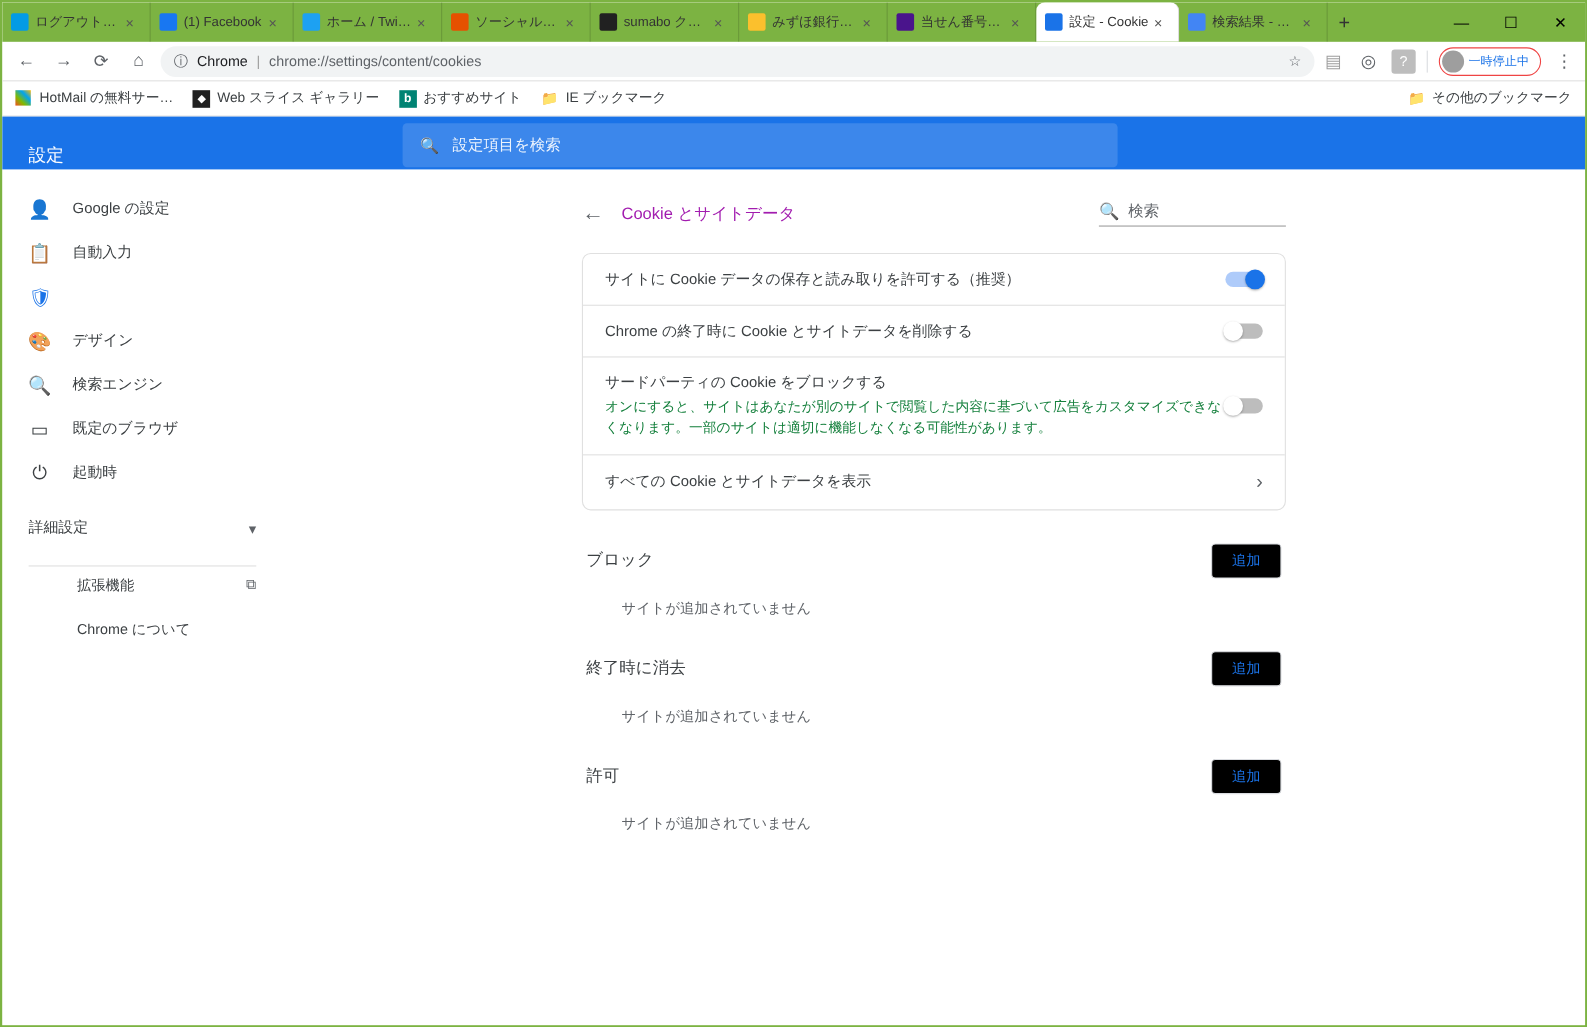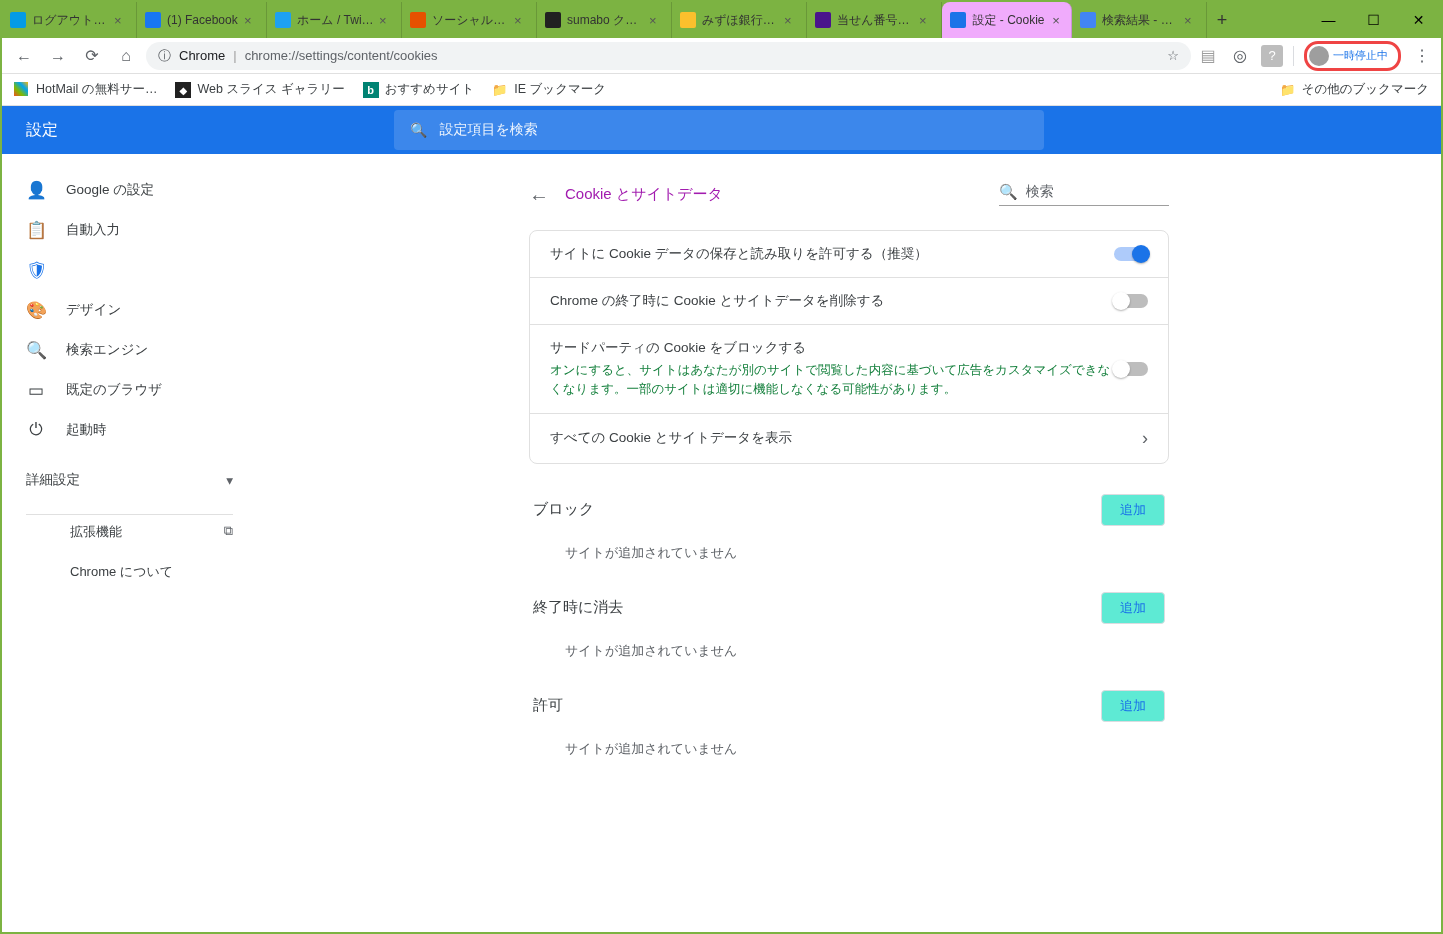--- a/index.html
+++ b/index.html
@@ -1,45 +1,45 @@
 <!DOCTYPE html>
 <html><head>
 <meta charset="utf-8">
 <style>
 * { margin: 0; padding: 0; box-sizing: border-box; font-family: "Segoe UI", Arial, sans-serif; }
 body { background: #fff; width: 1443px; height: 934px; overflow: hidden; border: 2px solid #7cb342; }
 
 .titlebar { height: 36px; background: #7cb342; display: flex; align-items: stretch; position: relative; }
 .tabs { display: flex; height: 100%; }
 .tab { display: flex; align-items: center; padding: 0 8px; font-size: 12px; border-right: 1px solid rgba(0,0,0,0.15); min-width: 130px; max-width: 135px; cursor: pointer; }
-.tab.active { background: #f0abfc; border-top-left-radius: 8px; border-top-right-radius: 8px; text-align: center; }
+.tab.active { background: #ffffff; border-top-left-radius: 8px; border-top-right-radius: 8px; }
 .tab .favicon { width: 16px; height: 16px; margin-right: 6px; flex-shrink: 0; border-radius: 2px; }
 .tab .t-title { flex: 1; white-space: nowrap; overflow: hidden; text-overflow: ellipsis; color: #333; }
 .tab .t-close { width: 14px; font-size: 13px; color: #555; margin-left: 4px; }
 .newtab { width: 30px; display: flex; align-items: center; justify-content: center; color: #333; font-size: 18px; }
 .win-controls { position: absolute; right: 0; top: 0; display: flex; height: 100%; }
 .win-btn { width: 45px; display: flex; align-items: center; justify-content: center; font-size: 14px; }
 
 .toolbar { height: 36px; display: flex; align-items: center; padding: 0 8px; border-bottom: 1px solid #e0e0e0; gap: 6px; }
 .tbtn { width: 28px; height: 28px; display: flex; align-items: center; justify-content: center; color: #5f6368; font-size: 16px; border-radius: 50%; }
 .omnibox { flex: 1; display: flex; align-items: center; height: 28px; background: #f1f3f4; border-radius: 14px; padding: 0 12px; font-size: 13px; color: #5f6368; gap: 8px; }
 .omnibox .secure { color: #5f6368; }
 .omnibox .chrome-label { color: #202124; }
 .omnibox .url { color: #5f6368; }
 .toolbar-right { display: flex; align-items: center; gap: 10px; }
 .ticon { width: 22px; height: 22px; display: flex; align-items: center; justify-content: center; color: #5f6368; font-size: 16px; }
-.paused { display: flex; align-items: center; border: 3px solid #ef4444; border-radius: 14px; padding: 2px 10px 2px 2px; font-size: 11px; color: #1a73e8; gap: 4px; }
+.paused { display: flex; align-items: center; border: 1px solid #ef4444; border-radius: 14px; padding: 2px 10px 2px 2px; font-size: 11px; color: #1a73e8; gap: 4px; }
 .avatar { width: 20px; height: 20px; border-radius: 50%; background: #9e9e9e; }
 
 .bookmarks { height: 32px; display: flex; align-items: center; padding: 0 12px; font-size: 12.5px; color: #3c4043; border-bottom: 1px solid #e0e0e0; gap: 18px; }
 .bm { display: flex; align-items: flex-end; gap: 6px; }
 .bm-icon { width: 16px; height: 16px; }
 .bm-right { margin-left: auto; display: flex; align-items: center; gap: 6px; }
 
-.settings-header { height: 48px; background: #1a73e8; display: flex; align-items: center; padding: 17px 24px; color: #fff; gap: 28px; }
+.settings-header { height: 48px; background: #1a73e8; display: flex; align-items: flex-end; padding: 2px 24px; color: #fff; }
 .settings-title { font-size: 16px; width: 340px; }
 .search-box { flex: 0 0 650px; height: 40px; background: rgba(255,255,255,0.15); border-radius: 4px; display: flex; align-items: center; padding: 0 16px; gap: 12px; color: #fff; font-size: 14px; }
 
 .settings-body { display: flex; height: calc(100% - 36px - 36px - 32px - 48px); }
 .nav { width: 255px; padding: 16px 0; }
 .nav-item { display: flex; align-items: center; height: 40px; padding: 0 24px; font-size: 13.5px; color: #3c4043; gap: 20px; cursor: pointer; }
 .nav-item.active { color: #1a73e8; }
 .nav-item .nicon { width: 20px; text-align: center; font-size: 17px; }
 .nav-adv { display: flex; align-items: center; justify-content: space-between; height: 40px; padding: 0 24px; font-size: 13.5px; color: #3c4043; margin-top: 10px; }
 .nav-divider { border-top: 1px solid #e0e0e0; margin: 14px 24px 8px; }
@@ -61,21 +61,21 @@
 .toggle::after { content: ''; position: absolute; width: 18px; height: 18px; border-radius: 50%; top: -2px; box-shadow: 0 1px 2px rgba(0,0,0,0.3); }
 .toggle.on { background: #aecbfa; }
 .toggle.on::after { background: #1a73e8; right: -2px; }
 .toggle.off { background: #bdbdbd; }
 .toggle.off::after { background: #fff; left: -2px; }
 .chev { color: #5f6368; font-size: 18px; }
 
 .section { margin-top: 30px; }
 .section-head { display: flex; align-items: center; justify-content: space-between; padding: 0 4px; }
 .section-title { font-size: 15px; color: #3c4043; }
-.add-btn { border: 1px solid #dadce0; color: #1a73e8; font-size: 13px; padding: 6px 18px; border-radius: 4px; background: #5eead4; cursor: pointer; }
+.add-btn { border: 1px solid #dadce0; color: #1a73e8; font-size: 13px; padding: 6px 18px; border-radius: 4px; background: #000000; cursor: pointer; }
 .empty { font-size: 13px; color: #5f6368; padding: 18px 0 0 36px; }
 </style>
 </head>
 <body>
 
 <div class="titlebar">
   <div class="tabs" id="tabstrip">
       <div class="tab">
         <div class="favicon" style="background:#039be5"></div>
     <div class="t-title">ログアウト：W…</div>

